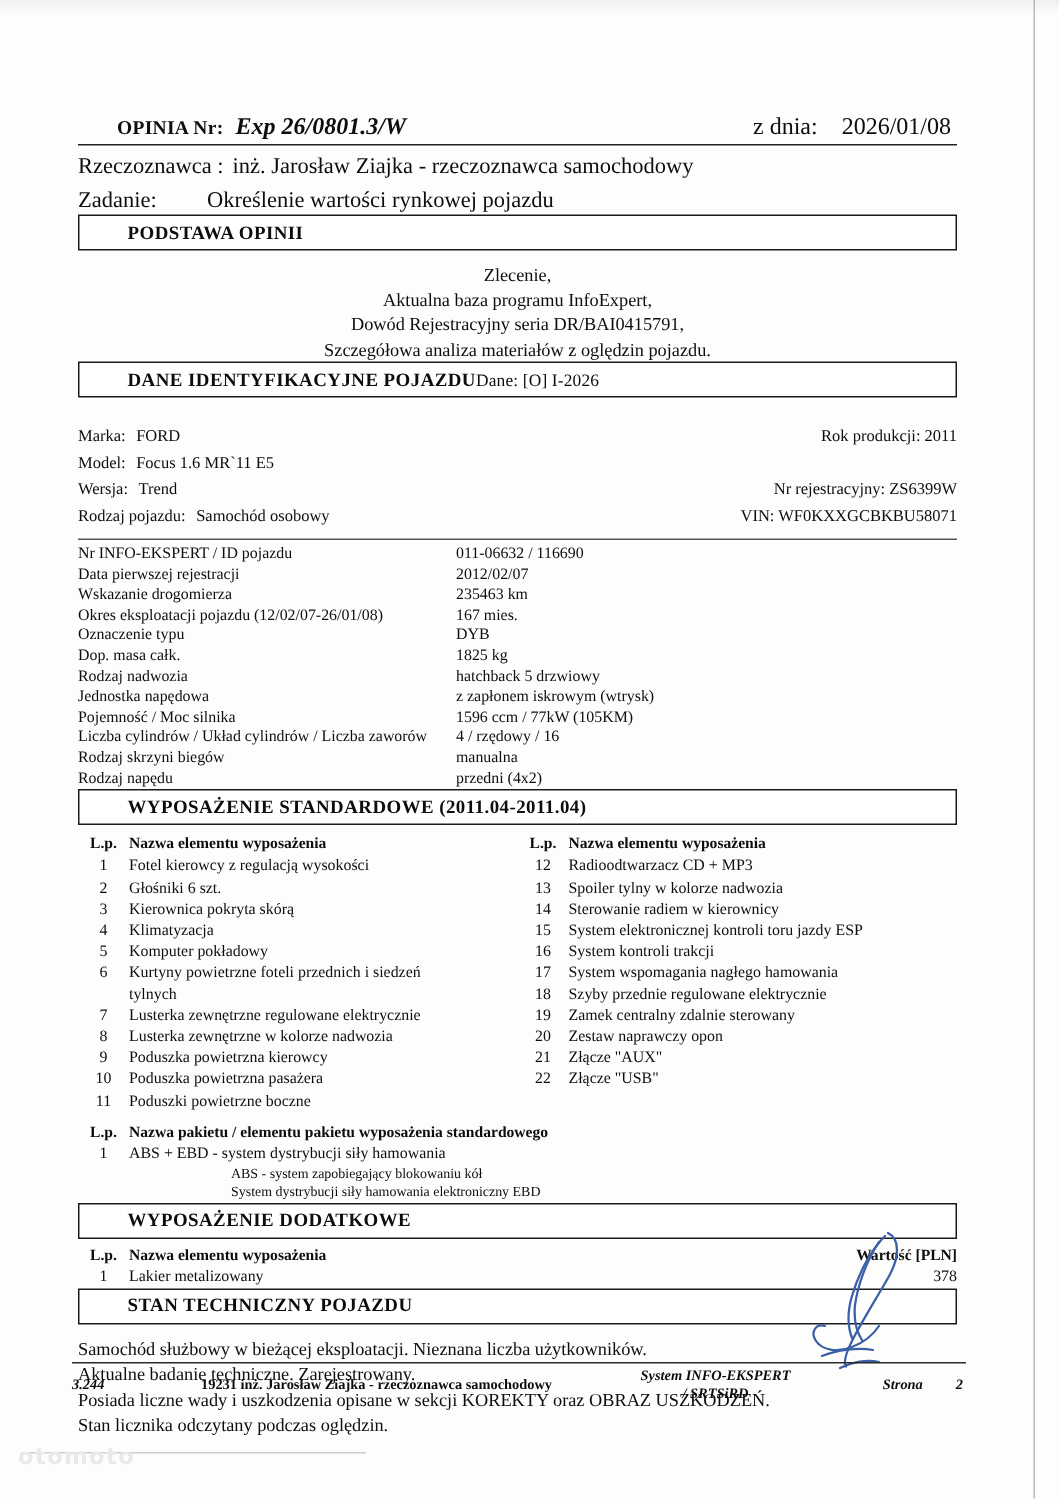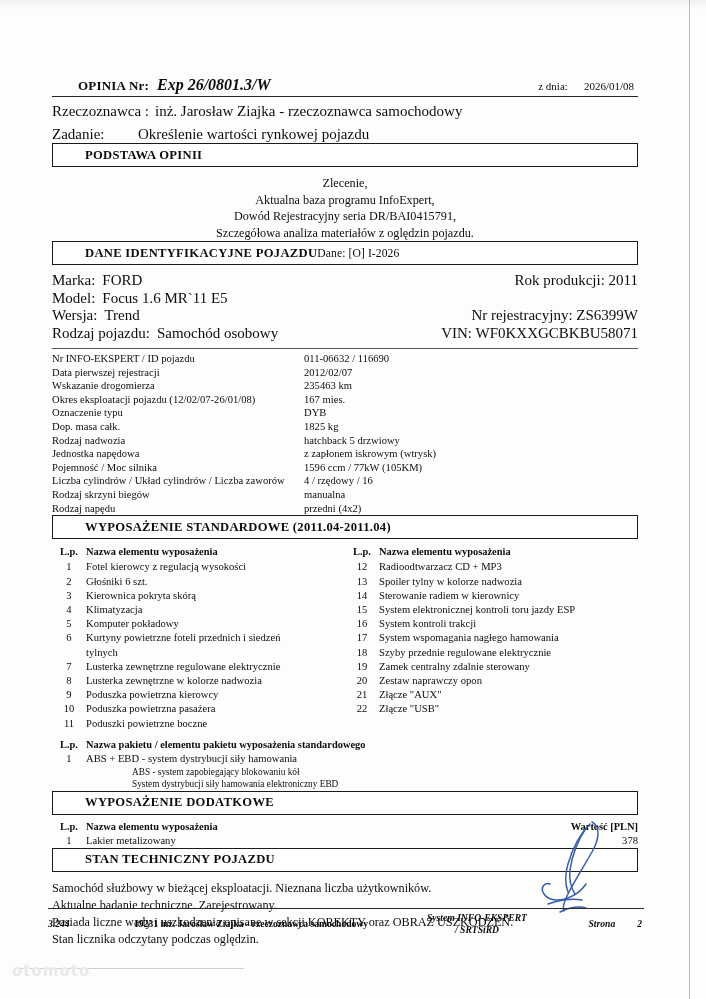--- a/index.html
+++ b/index.html
@@ -57,21 +57,21 @@
     letter-spacing: .2px;
     padding-left: 26px;
   }
   .opinia-nr {
     font-weight: bold;
     font-size: 16px;
     margin-left: 8px;
     font-style: italic;
   }
   .zdnia {
-    font-size: 11px;
+    font-size: 16px;
     display: flex;
     gap: 16px;
     padding-right: 4px;
     justify-content: flex-end;
   }
   .rule-under-title {
     border-bottom: 1.3px solid #222;
     margin-top: 2px;
     width: 100%;
   }
@@ -113,22 +113,22 @@
   
   .basis-list {
     margin-top: 8px;
     font-size: 12.2px;
     line-height: 16.5px;
     text-align: center;
   }
 
   
   .ident {
-    margin-top: 7px;
-    font-size: 15px;
+    margin-top: 18px;
+    font-size: 11px;
     line-height: 17.5px;
   }
   .ident-row {
     display: flex;
     justify-content: space-between;
     align-items: baseline;
   }
   .ident-left .k { }
   .ident-left .v { margin-left: 7px; }
   .ident-right { text-align: right; white-space: nowrap; }
@@ -169,21 +169,21 @@
   .pkg {
     margin-top: 7px;
     font-size: 10.6px;
     line-height: 14px;
   }
   .pkg-head { display: flex; font-weight: bold; font-size: 10.4px; }
   .pkg-head .h-no { width: 34px; text-align: center; }
   .pkg-item { display: flex; }
   .pkg-item .no { width: 34px; text-align: center; flex: none; }
   .pkg-sub {
-    margin-left: 80px;
+    margin-left: 102px;
     font-size: 9.3px;
     line-height: 12.4px;
   }
 
   
   .add-wrap {
     margin-top: 5px;
     font-size: 10.6px;
     line-height: 14px;
   }

